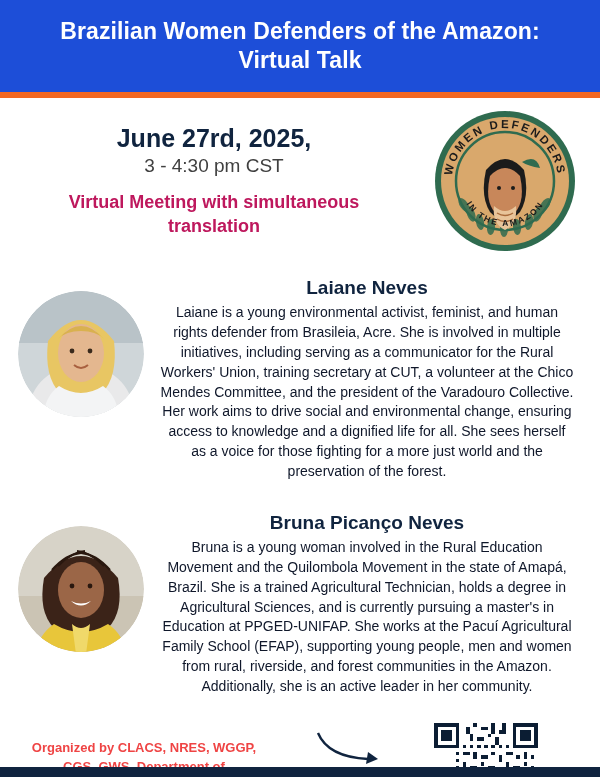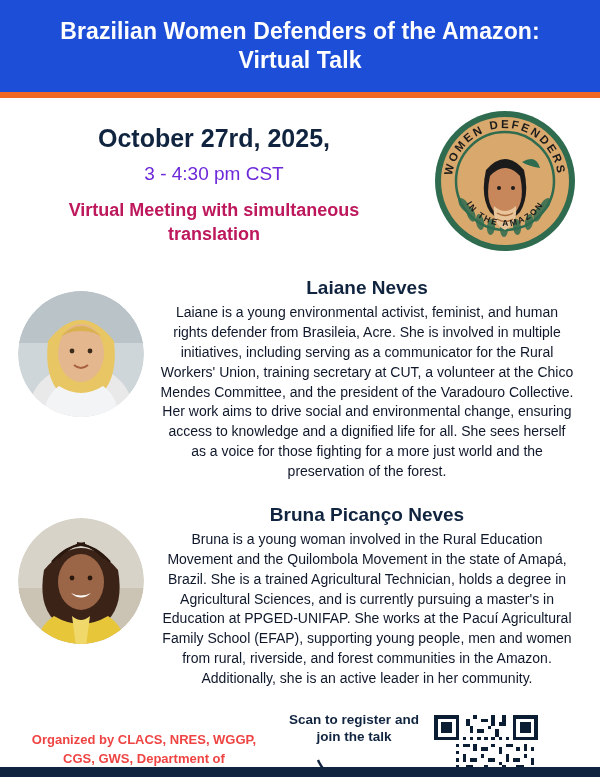--- a/index.html
+++ b/index.html
@@ -52,24 +52,24 @@
     padding-left: 8px;
     box-sizing: border-box;
   }
   .date-line {
     color: #10243f;
     font-size: 25px;
     font-weight: bold;
     line-height: 1.15;
   }
   .time-line {
-    color: #6d28d9;
+    color: #404040;
     font-size: 19px;
     font-weight: normal;
-    margin-top: 10px;
+    margin-top: 2px;
     line-height: 1.2;
   }
   .virtual-line {
     color: #be185d;
     font-size: 18px;
     font-weight: bold;
     line-height: 1.35;
     margin-top: 12px;
     padding: 0 22px;
   }
@@ -83,21 +83,21 @@
     height: 142px;
   }
 
   
   .speaker {
     display: flex;
     align-items: flex-start;
     padding: 4px 22px 4px 18px;
     box-sizing: border-box;
   }
-  .speaker + .speaker { margin-top: 14px; }
+  .speaker + .speaker { margin-top: 22px; }
   .avatar {
     width: 126px;
     height: 126px;
     border-radius: 50%;
     flex: 0 0 126px;
     overflow: hidden;
     position: relative;
     margin-top: 14px;
   }
   .speaker-body {
@@ -175,21 +175,21 @@
 </head>
 <body>
 
 <div class="header">
   <div class="header-title">Brazilian Women Defenders of the Amazon: Virtual Talk</div>
 </div>
 <div class="orange-rule"></div>
 
 <div class="date-section">
   <div class="date-text-wrap">
-    <div class="date-line">October 27rd, 2025,</div>
+    <div class="date-line">June 27rd, 2025,</div>
     <div class="time-line">3 - 4:30 pm CST</div>
     <div class="virtual-line">Virtual Meeting with simultaneous translation</div>
   </div>
 
   <div class="logo">
     <svg viewBox="0 0 142 142" width="142" height="142" aria-hidden="true">
       <defs>
         <path id="arcTop" d="M 18 71 A 53 53 0 0 1 124 71" fill="none"></path>
         <path id="arcBot" d="M 26 71 A 45 45 0 0 0 116 71" fill="none"></path>
       </defs>
@@ -287,21 +287,20 @@
   <div class="speaker-body">
     <div class="speaker-name">Bruna Picanço Neves</div>
     <div class="speaker-bio">Bruna is a young woman involved in the Rural Education Movement and the Quilombola Movement in the state of Amapá, Brazil. She is a trained Agricultural Technician, holds a degree in Agricultural Sciences, and is currently pursuing a master's in Education at PPGED-UNIFAP. She works at the Pacuí Agricultural Family School (EFAP), supporting young people, men and women from rural, riverside, and forest communities in the Amazon. Additionally, she is an active leader in her community.</div>
   </div>
 </div>
 
 <div class="footer">
   <div class="footer-left">Organized by CLACS, NRES, WGGP, CGS, GWS, Department of Anthropology, Lemann Center for Brazilian Studies, and ACES.</div>
   <div class="footer-right">
     <div class="scan-block">
-      <span>Scan to register and join the talk</span>
       <div class="arrow">
         <svg width="84" height="40" viewBox="0 0 84 40" aria-hidden="true">
           <path d="M6 6 q10 24 50 26" stroke="#10243f" stroke-width="2.4" fill="none"></path>
           <path d="M56 25 l10 7 l-12 5 z" fill="#10243f"></path>
         </svg>
       </div>
     </div>
     <div class="qr">
       <svg viewBox="0 0 29 29" width="104" height="104" shape-rendering="crispEdges" aria-hidden="true">
         <rect width="29" height="29" fill="#ffffff"></rect>

